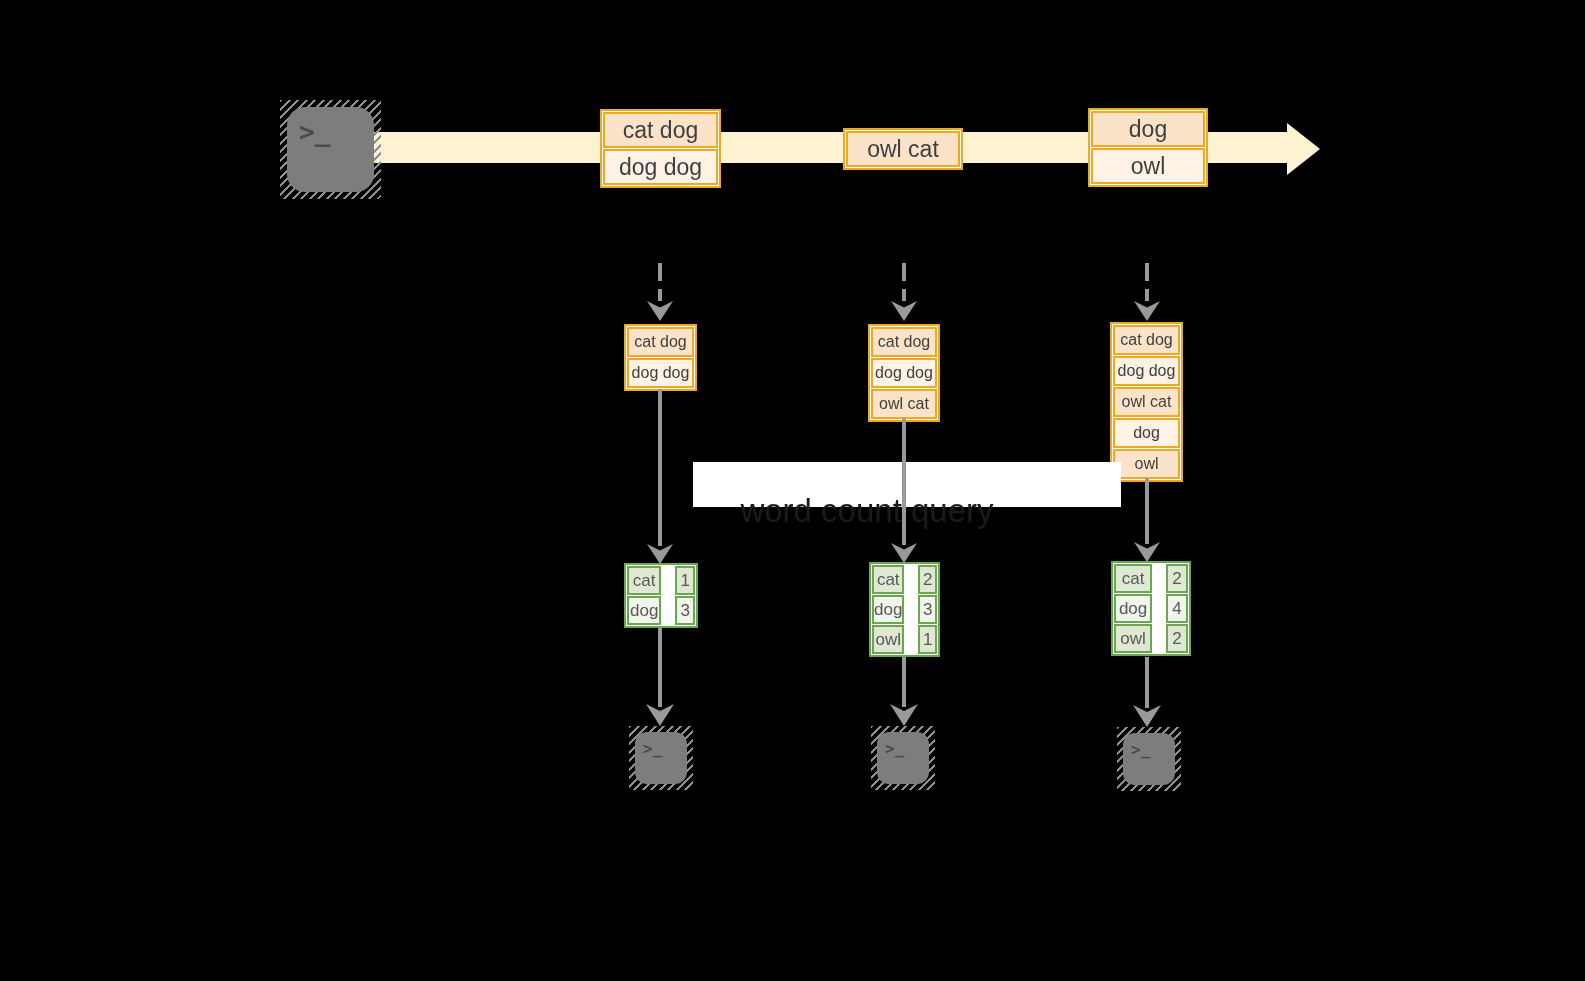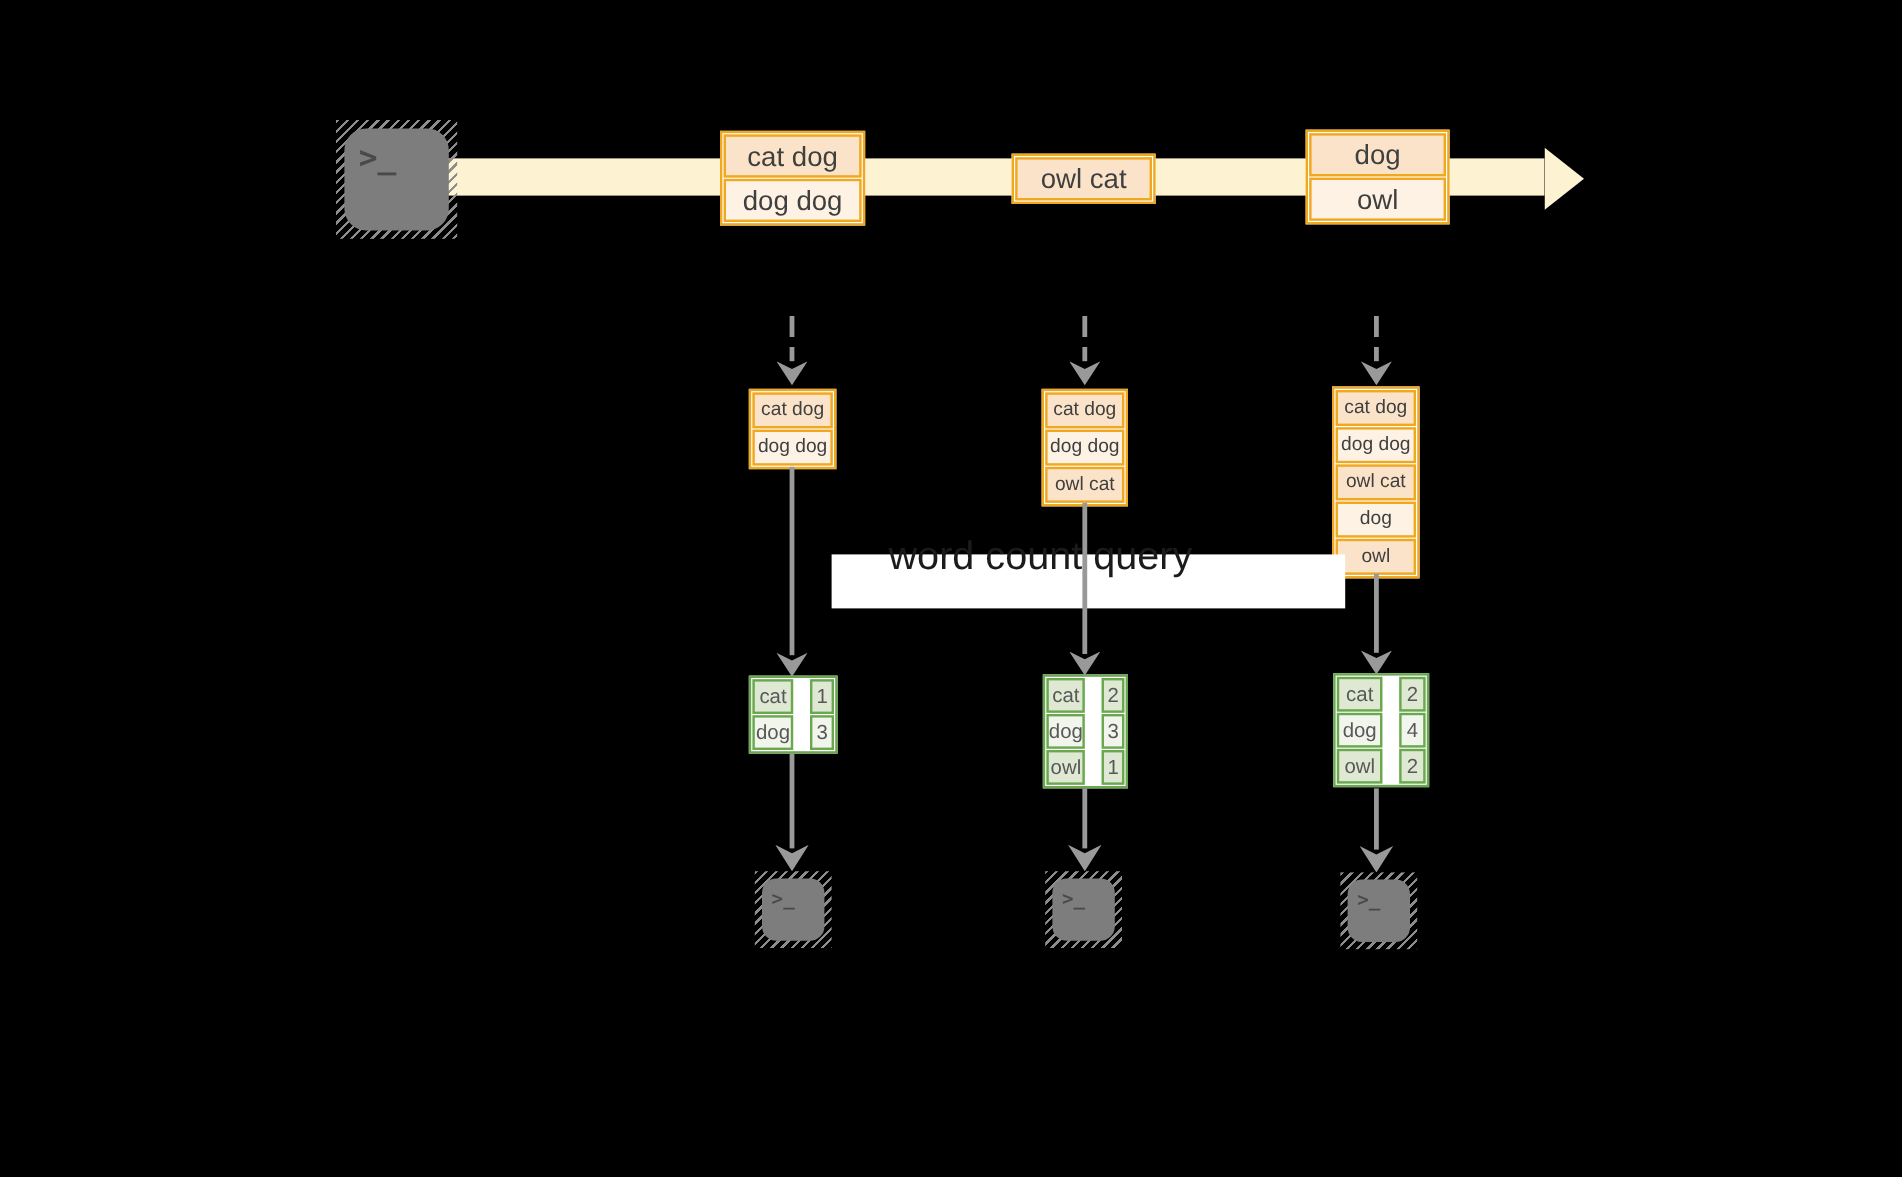--- a/index.html
+++ b/index.html
@@ -40,21 +40,21 @@
     background:repeating-linear-gradient(to bottom,#999 0 18px,transparent 18px 26px);
   }
   .ahead{
     width:26px;height:20px;background:#999;z-index:6;
     clip-path:polygon(0 0,50% 32%,100% 0,50% 100%);
   }
 
   
   .banner-bg{left:693px;top:462px;width:428px;height:45px;background:#fff;z-index:5;}
   .banner-text{
-    left:693px;top:440px;width:348px;height:45px;z-index:7;
+    left:693px;top:488px;width:348px;height:45px;z-index:7;
     display:flex;align-items:center;justify-content:center;
     font-size:33px;color:#1b1b1b;
   }
 
   
   .gtable{
     background:#fff;border:2px solid #6aa84f;padding:1px;z-index:4;
     display:flex;flex-direction:column;gap:1px;box-sizing:border-box;
   }
   .grow{display:grid;grid-template-columns:1.75fr 1fr;gap:14px;}

